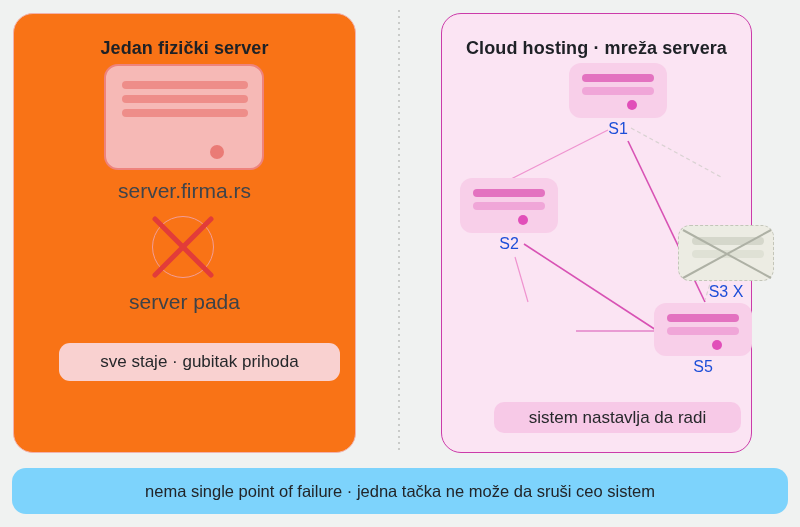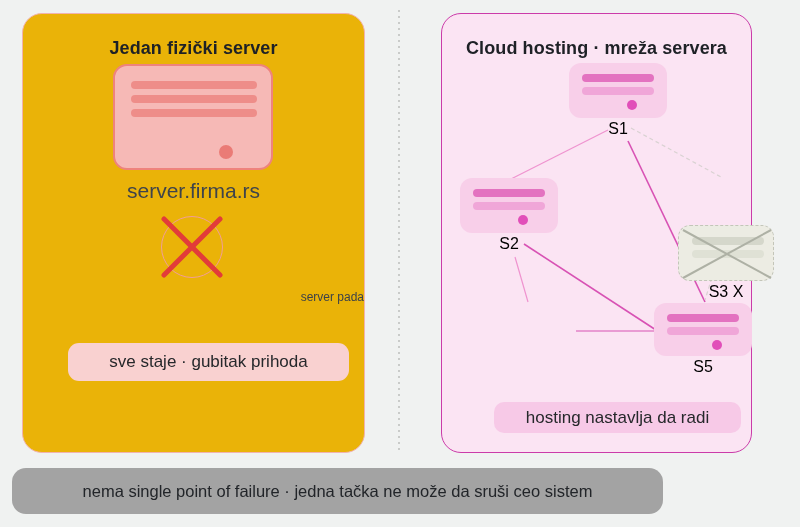--- a/index.html
+++ b/index.html
@@ -8,22 +8,22 @@
     font-family: "Liberation Sans", sans-serif;
     background: #f0f2f1;
     color: #1e2126;
     overflow: hidden;
   }
   #app { position: relative; width: 800px; height: 527px; background: #f0f2f1; }
 
   
   .panel { position: absolute; top: 13px; height: 440px; border-radius: 20px; }
   .panel-left {
-    left: 22px; width: 343px;
-    background: #eab308;
+    left: 13px; width: 343px;
+    background: #f97316;
     border: 1px solid #f2b3ae;
   }
   .panel-right {
     left: 441px; width: 311px;
     background: #fbe4f3;
     border: 1.5px solid #cb3ba9;
   }
   .panel-title {
     position: absolute; top: 24px; left: 0; width: 100%;
     text-align: center; font-size: 18px; font-weight: bold; color: #1e2126;
@@ -58,21 +58,21 @@
   }
 
   
   .x-circle {
     position: absolute; left: 138px; top: 202px; width: 62px; height: 62px;
     border: 1.5px solid #f19d98; border-radius: 50%;
   }
   .x-strokes { position: absolute; left: 133px; top: 197px; width: 72px; height: 72px; }
   .fail-caption {
     position: absolute; top: 276px; left: 0; width: 100%;
-    text-align: right; font-size: 12px; color: #3d4248;
+    text-align: center; font-size: 21px; color: #3d4248;
   }
 
   
   .badge {
     position: absolute; display: flex; align-items: center; justify-content: center;
     font-size: 17px; color: #26282b; border-radius: 11px; white-space: nowrap;
   }
   .badge-left { left: 45px; top: 329px; width: 281px; height: 38px; background: #f9d1d0; }
   .badge-right { left: 52px; top: 388px; width: 247px; height: 31px; background: #f7c9e7; border-radius: 10px; }
 
@@ -83,40 +83,40 @@
     position: relative; width: 98px; height: 55px;
     background: #f8cfe9; border-radius: 12px;
   }
   .node-box .nbar { position: absolute; left: 13px; width: 72px; height: 8px; border-radius: 4px; }
   .node-box .nbar.n1 { top: 11px; background: #e372c0; }
   .node-box .nbar.n2 { top: 24px; background: #f0a6d8; }
   .node-box .ndot {
     position: absolute; left: 58px; top: 37px; width: 10px; height: 10px;
     border-radius: 50%; background: #e14fb9;
   }
-  .node-label { margin-top: 2px; font-size: 16px; color: #000000; }
+  .node-label { margin-top: 2px; font-size: 16px; color: #1d4ed8; }
 
   .node-1 { left: 127px; top: 49px; }
   .node-2 { left: 18px;  top: 164px; }
   .node-3 { left: 236px; top: 163px; margin-top: 48px; }
   .node-4 { left: 36px;  top: 289px; }
   .node-5 { left: 212px; top: 289px; }
   .node-4 .node-box, .node-5 .node-box { height: 53px; }
   .node-3 .node-box {
     width: 96px; height: 56px;
     background: #ecece3; border: 1.5px dashed #c3c5b9;
   }
   .node-3 .nbar.n1 { background: #d5d7cb; }
   .node-3 .nbar.n2 { background: #dfe1d5; }
   .node-x-overlay { position: absolute; left: 0; top: 0; width: 96px; height: 56px; }
 
   
   .footer-bar {
-    position: absolute; left: 12px; top: 468px; width: 651px; height: 46px;
-    background: #a3a3a3; border-radius: 14px;
+    position: absolute; left: 12px; top: 468px; width: 776px; height: 46px;
+    background: #7dd3fc; border-radius: 14px;
     display: flex; align-items: center; justify-content: center;
     font-size: 16.5px; color: #222529; white-space: nowrap;
   }
 </style>
 </head>
 <body>
 
 <div id="app">
 
   <div class="panel panel-left">
@@ -196,18 +196,18 @@
 
     <div class="node node-5">
       <div class="node-box">
         <div class="nbar n1"></div>
         <div class="nbar n2"></div>
         <div class="ndot"></div>
       </div>
       <div class="node-label">S5</div>
     </div>
 
-    <div class="badge badge-right">hosting nastavlja da radi</div>
+    <div class="badge badge-right">sistem nastavlja da radi</div>
   </div>
 
   <div class="footer-bar">nema single point of failure · jedna tačka ne može da sruši ceo sistem</div>
 
 </div>
 
 </body></html>

